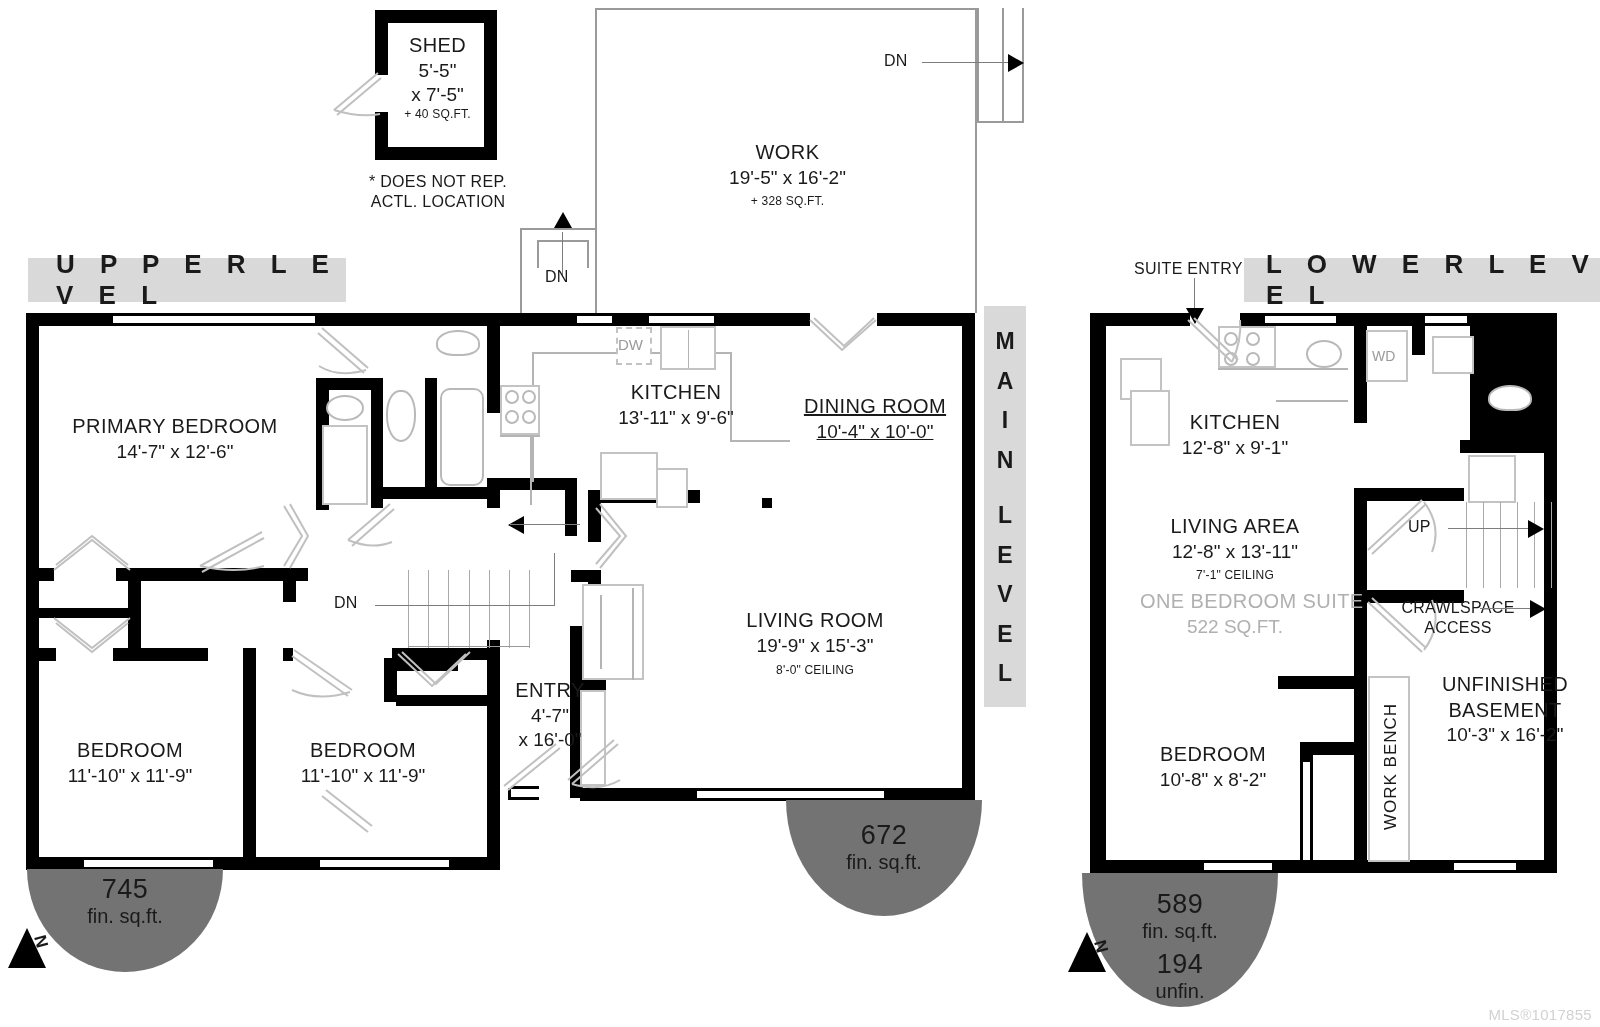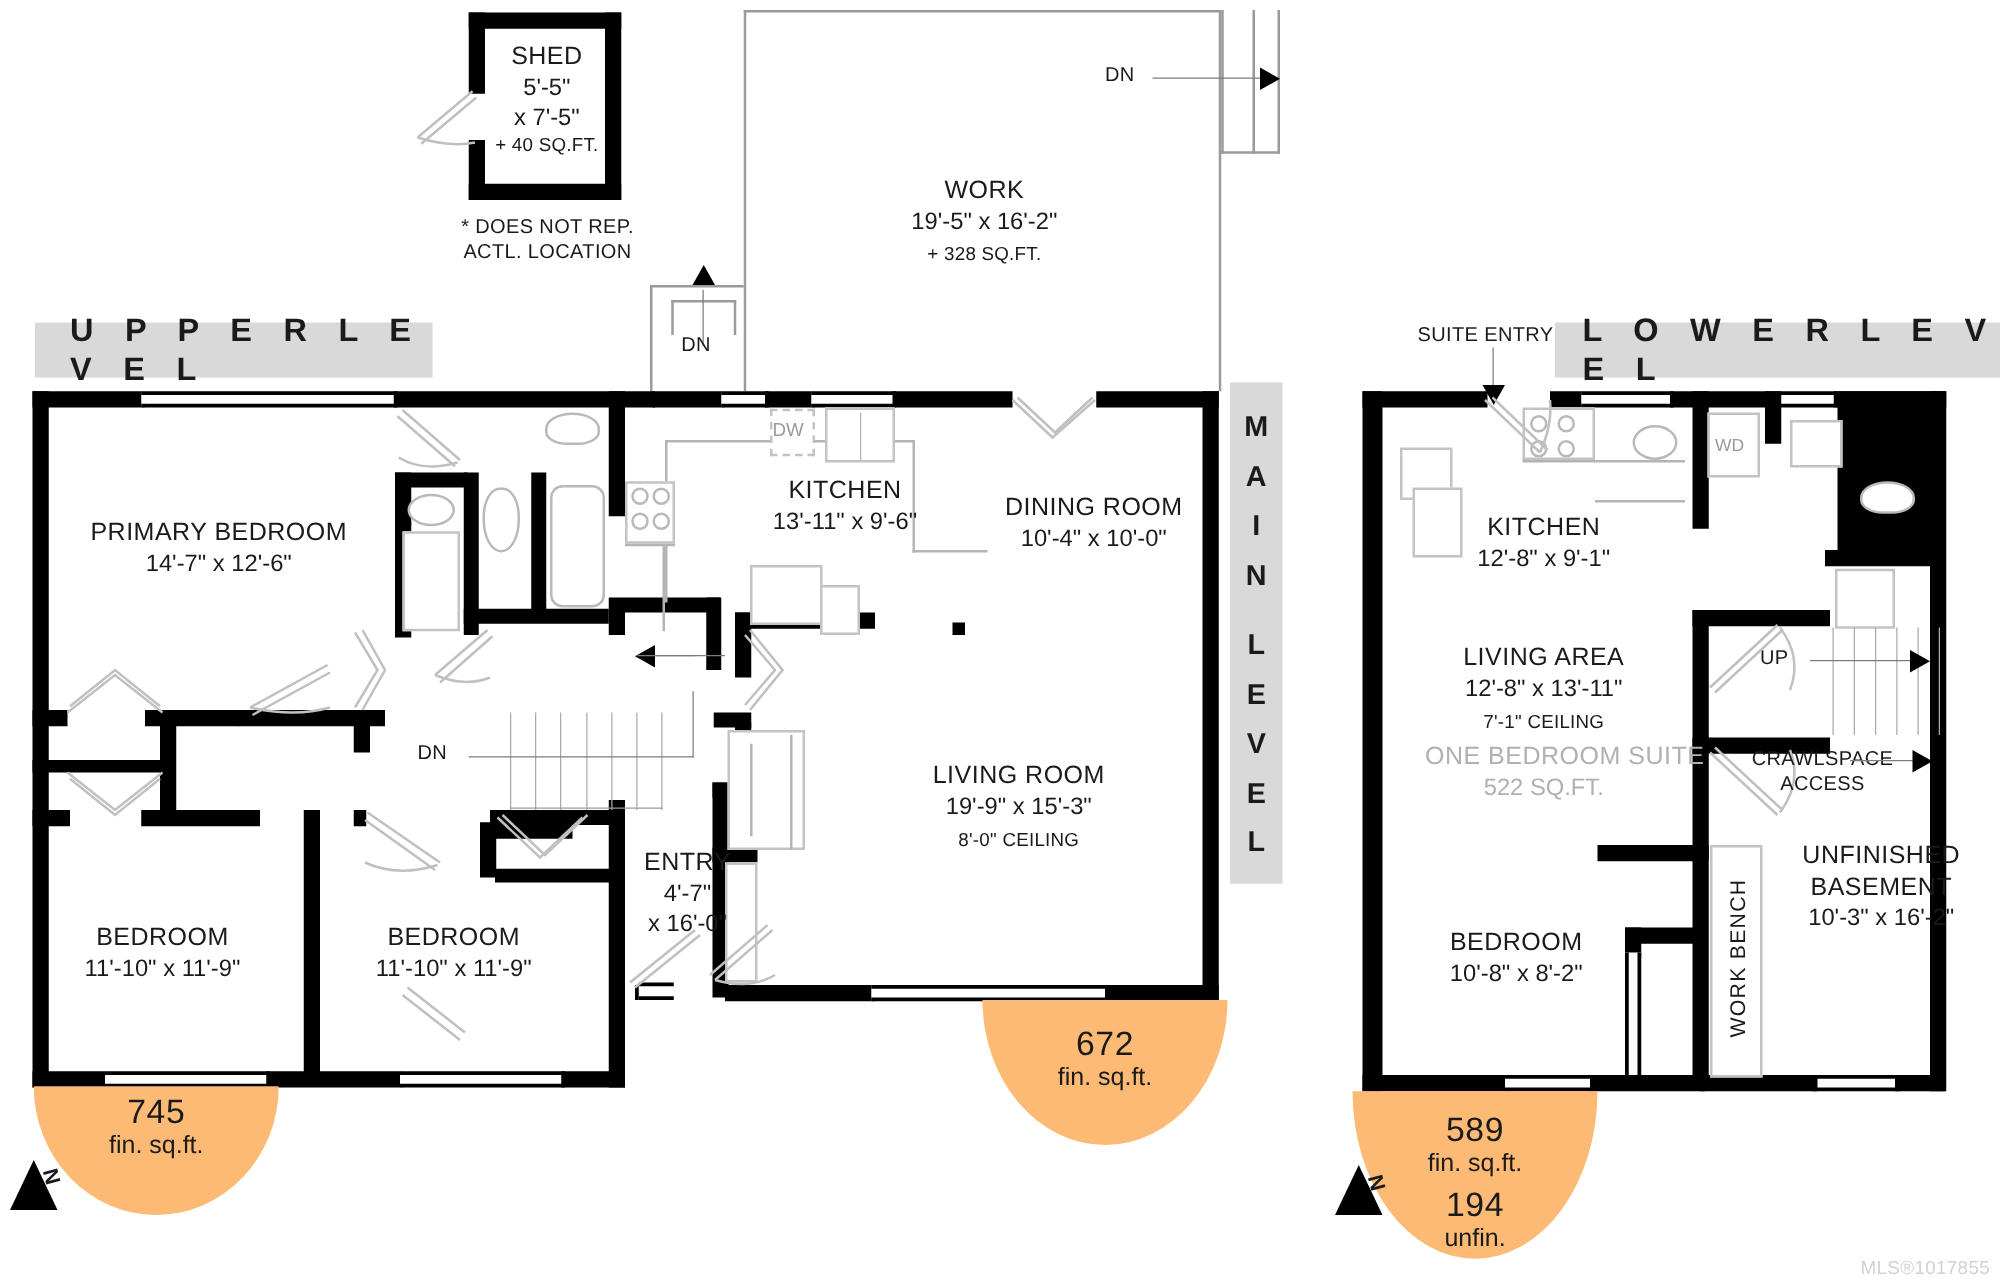--- a/index.html
+++ b/index.html
@@ -17,33 +17,33 @@
   .win{position:absolute;background:#ffffff;border-top:3px solid #000;border-bottom:3px solid #000;box-sizing:border-box;}
   .winV{position:absolute;background:#ffffff;border-left:3px solid #000;border-right:3px solid #000;box-sizing:border-box;}
   .fix{position:absolute;border:2px solid #b9b9b9;background:#fff;box-sizing:border-box;}
   .fixr{position:absolute;border:2px solid #b9b9b9;background:#fff;box-sizing:border-box;border-radius:50%;}
   .cab{position:absolute;border:2px solid #c3c3c3;background:#fff;box-sizing:border-box;}
 
   
   .rlabel{position:absolute;text-align:center;line-height:1.28;white-space:nowrap;}
   .rname{font-size:20px;letter-spacing:.4px;}
   .rdim{font-size:19px;}
-  .rsub{font-size:15px;letter-spacing:.2px;}
+  .rsub{font-size:12px;letter-spacing:.2px;}
   .small{font-size:16px;letter-spacing:.3px;}
   .tiny{font-size:15px;}
   .gray{color:#b0b0b0;}
 
   
   .banner{position:absolute;background:#d9d9d9;display:flex;align-items:center;}
   .banner span{font-size:26px;font-weight:bold;letter-spacing:9px;}
   .vbanner{position:absolute;background:#d9d9d9;display:flex;flex-direction:column;align-items:center;justify-content:flex-start;}
   .vbanner span{font-size:23px;font-weight:bold;line-height:1.72;}
 
   
-  .badge{position:absolute;background:#fdba74;border-radius:0 0 50% 50%/0 0 100% 100%;
+  .badge{position:absolute;background:#737373;border-radius:0 0 50% 50%/0 0 100% 100%;
          display:flex;flex-direction:column;align-items:center;}
   .badge .big{font-size:27px;letter-spacing:.5px;}
   .badge .lit{font-size:20px;}
 
   
   .north{position:absolute;width:0;height:0;border-left:19px solid transparent;border-right:19px solid transparent;border-bottom:40px solid #000;}
   .nglyph{position:absolute;font-size:17px;font-weight:bold;transform:rotate(-105deg);}
 
   
   .stairs{position:absolute;}
@@ -325,21 +325,21 @@
     <svg class="door" style="left:500px;top:730px;width:70px;height:62px;" viewBox="0 0 70 62">
       <path d="M4 56 L56 14"></path>
         <path d="M8 60 L60 18"></path>
     </svg>
     <div class="lead" style="left:510px;top:524px;width:70px;"></div>
 
     <div class="rlabel" style="left:586px;top:380px;width:180px;">
       <div class="rname">KITCHEN</div>
       <div class="rdim">13'-11" x 9'-6"</div>
     </div>
-    <div class="rlabel" style="left:795px;top:394px;width:160px;">
+    <div class="rlabel" style="left:795px;top:394px;width:160px;text-decoration:underline;">
       <div class="rname">DINING ROOM</div>
       <div class="rdim">10'-4" x 10'-0"</div>
     </div>
     <div class="rlabel" style="left:715px;top:608px;width:200px;">
       <div class="rname">LIVING ROOM</div>
       <div class="rdim">19'-9" x 15'-3"</div>
       <div class="rsub" style="margin-top:5px;">8'-0" CEILING</div>
     </div>
     <div class="rlabel" style="left:495px;top:678px;width:110px;">
       <div class="rname">ENTRY</div>

